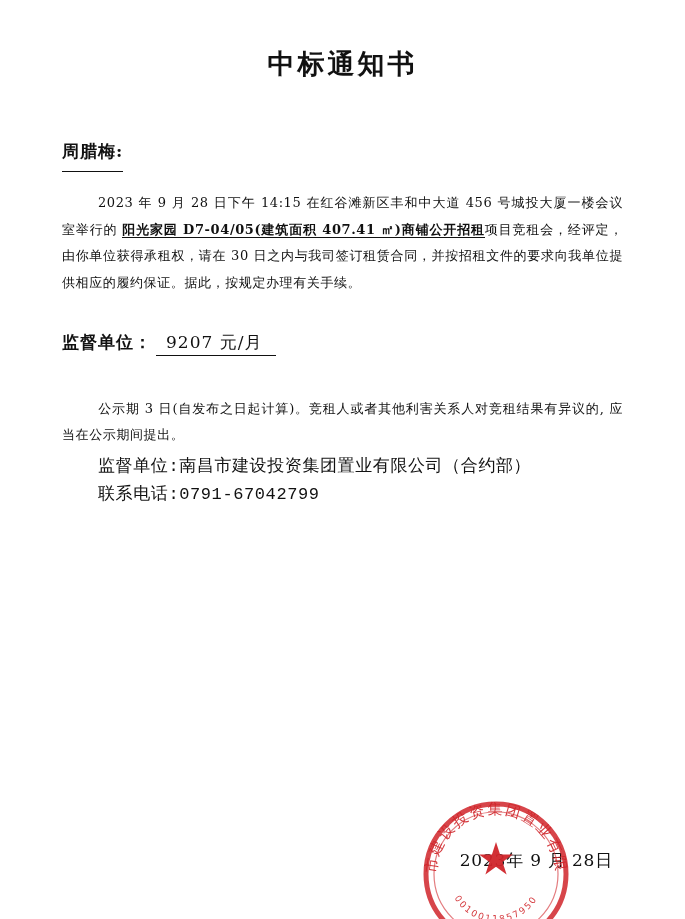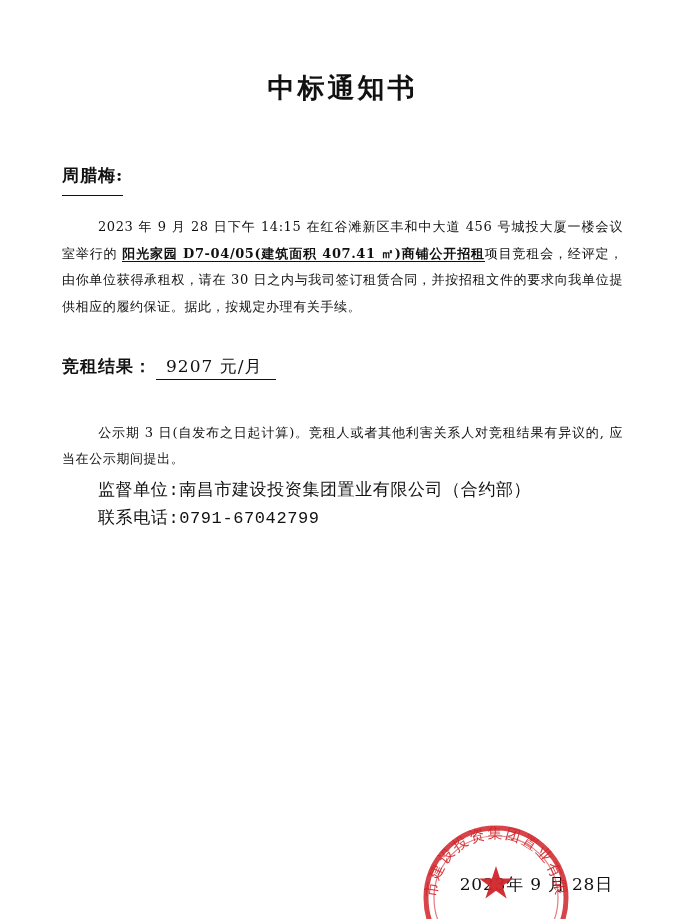--- a/index.html
+++ b/index.html
@@ -20,21 +20,21 @@
     width: 685px;
     height: 919px;
     box-sizing: border-box;
     padding: 0 62px;
   }
   .doc-title {
     text-align: center;
     font-size: 27px;
     font-weight: bold;
     letter-spacing: 3px;
-    margin-top: 70px;
+    margin-top: 46px;
     margin-bottom: 0;
     font-family: "DejaVu Serif", "Liberation Serif", serif;
   }
   .salutation {
     margin-top: 58px;
     font-size: 17px;
     font-weight: bold;
     letter-spacing: 1px;
     display: inline-block;
     border-bottom: 1.6px solid #111;
@@ -115,21 +115,21 @@
 
   <div>
     <span class="salutation">周腊梅:</span>
   </div>
 
   <div class="body-para">
     <span class="indent"></span><span>2023 年 9 月 28 日下午 14:15 在红谷滩新区丰和中大道 456 号城投大厦一楼会议室举行的 </span><span class="ul-bold">阳光家园 D7-04/05(建筑面积 407.41 ㎡)商铺公开招租</span><span>项目竞租会，经评定，由你单位获得承租权，请在 30 日之内与我司签订租赁合同，并按招租文件的要求向我单位提供相应的履约保证。据此，按规定办理有关手续。</span>
   </div>
 
   <div class="result-row">
-    <span class="result-label">竞租结果：</span>
+    <span class="result-label">监督单位：</span>
     <span class="result-value">9207 元/月</span>
   </div>
 
   <div class="body-para para-gap">
     <span class="indent"></span><span>公示期 3 日(自发布之日起计算)。竞租人或者其他利害关系人对竞租结果有异议的, 应当在公示期间提出。</span>
   </div>
 
   <div class="info-line">监督单位:南昌市建设投资集团置业有限公司（合约部）</div>
   <div class="info-line">联系电话:0791-67042799</div>
 

